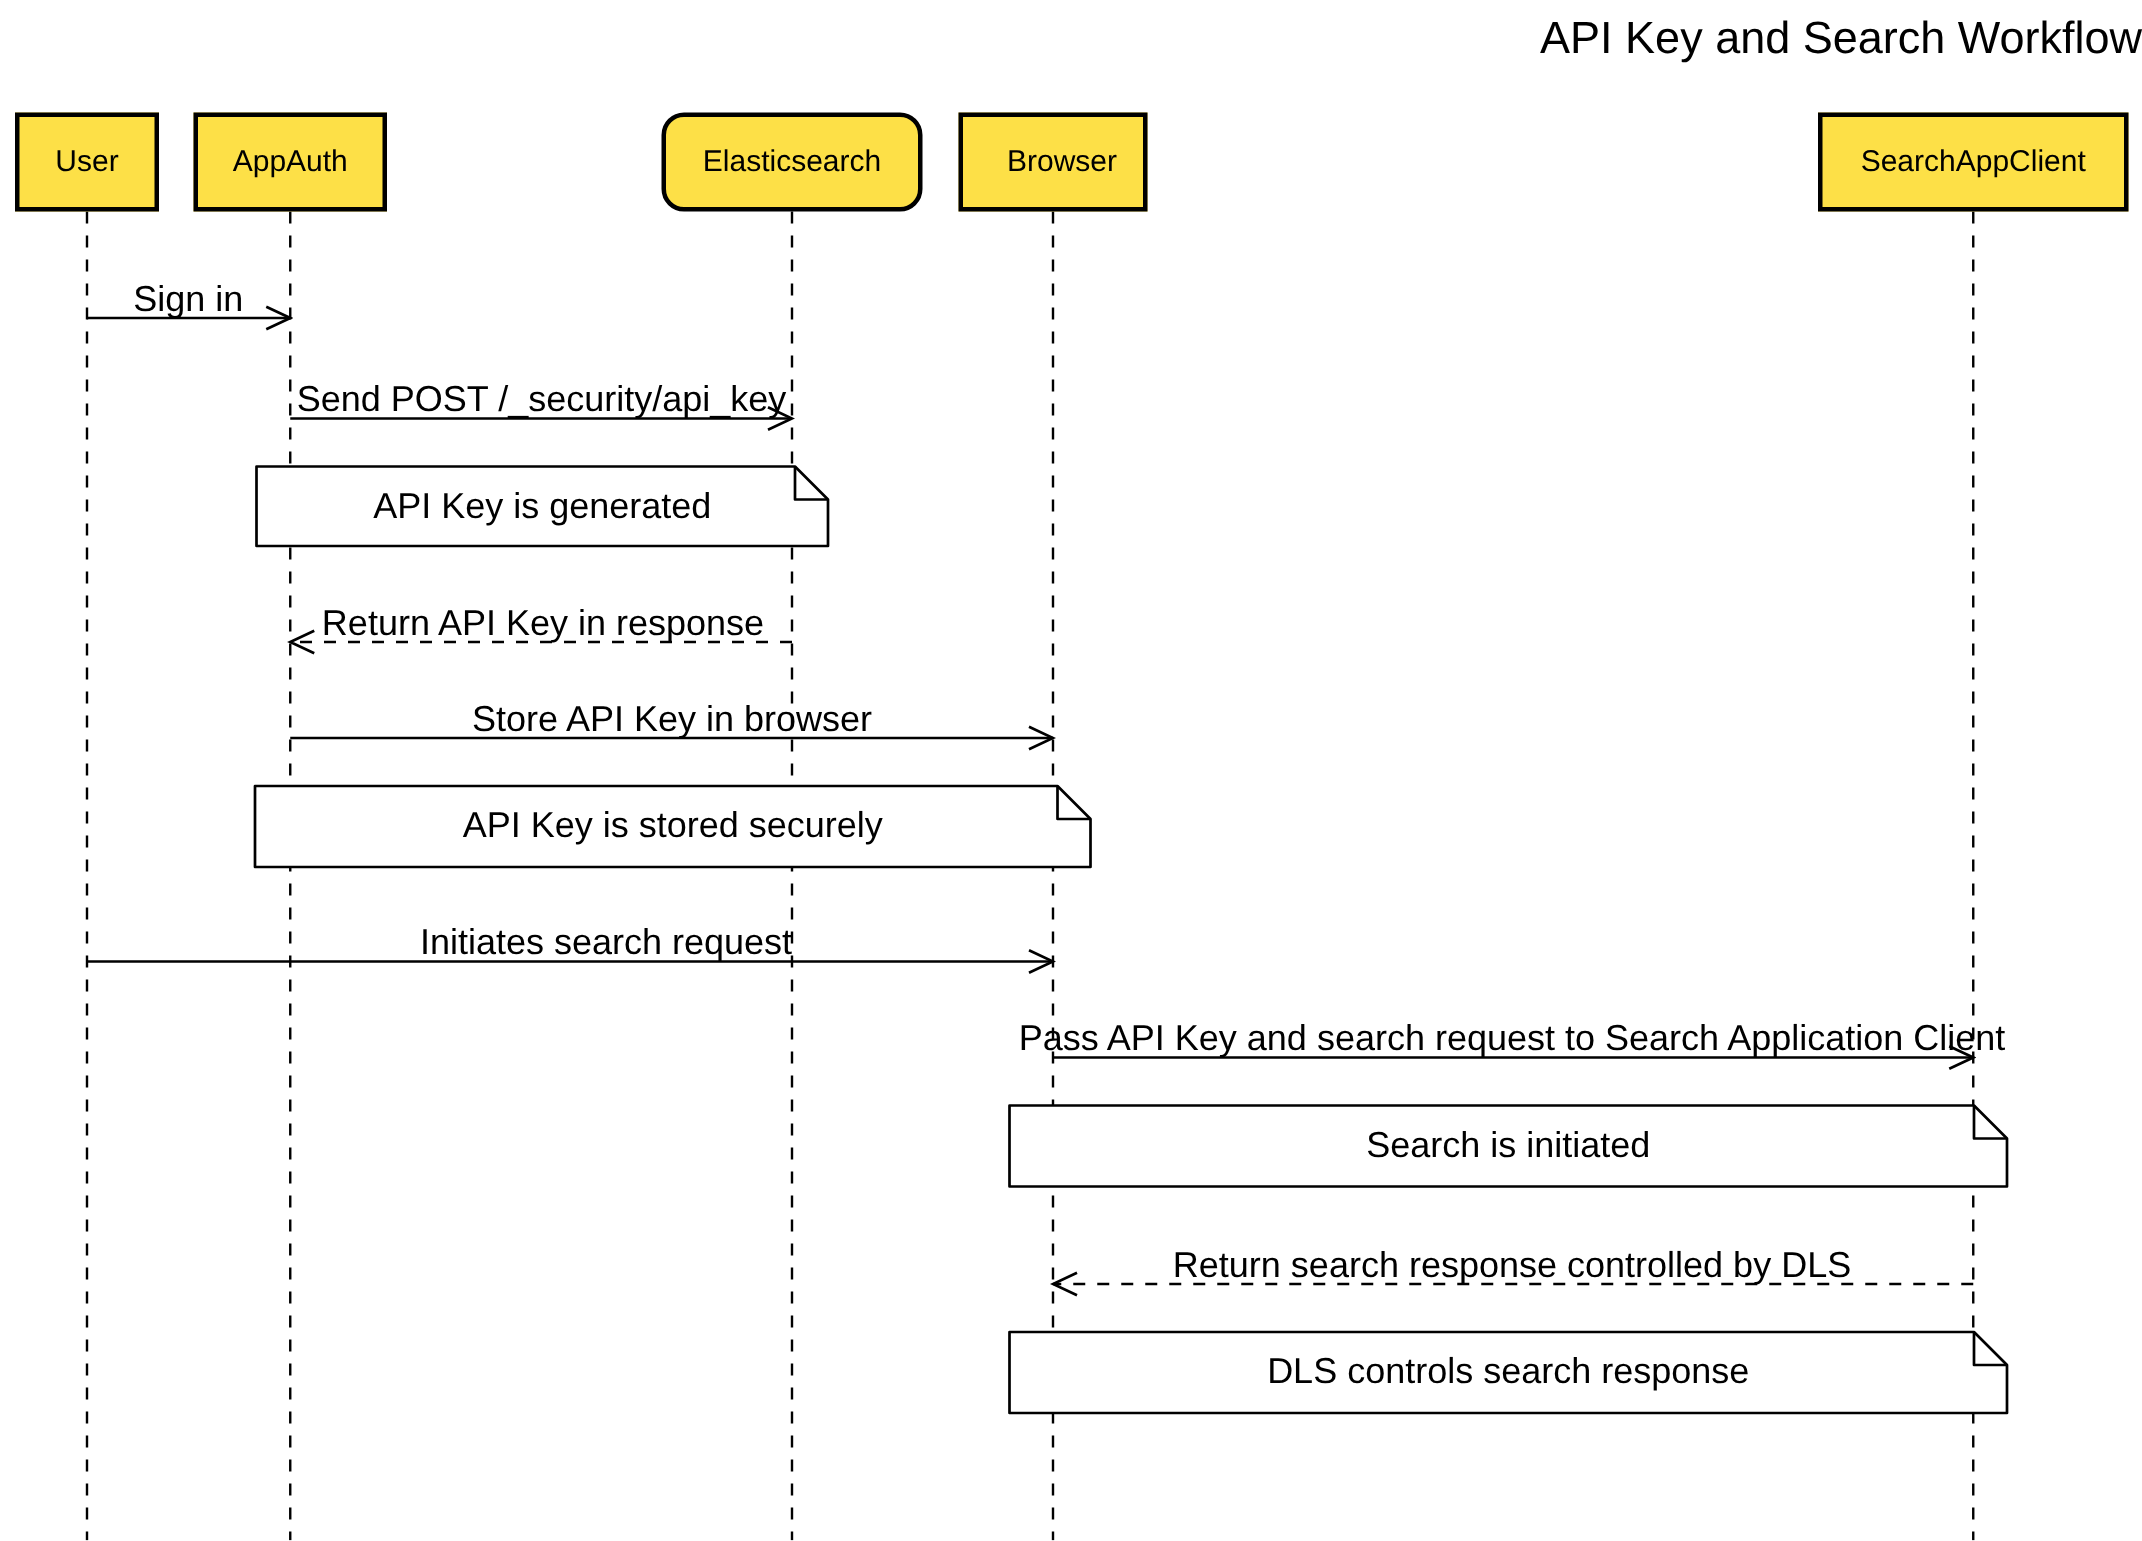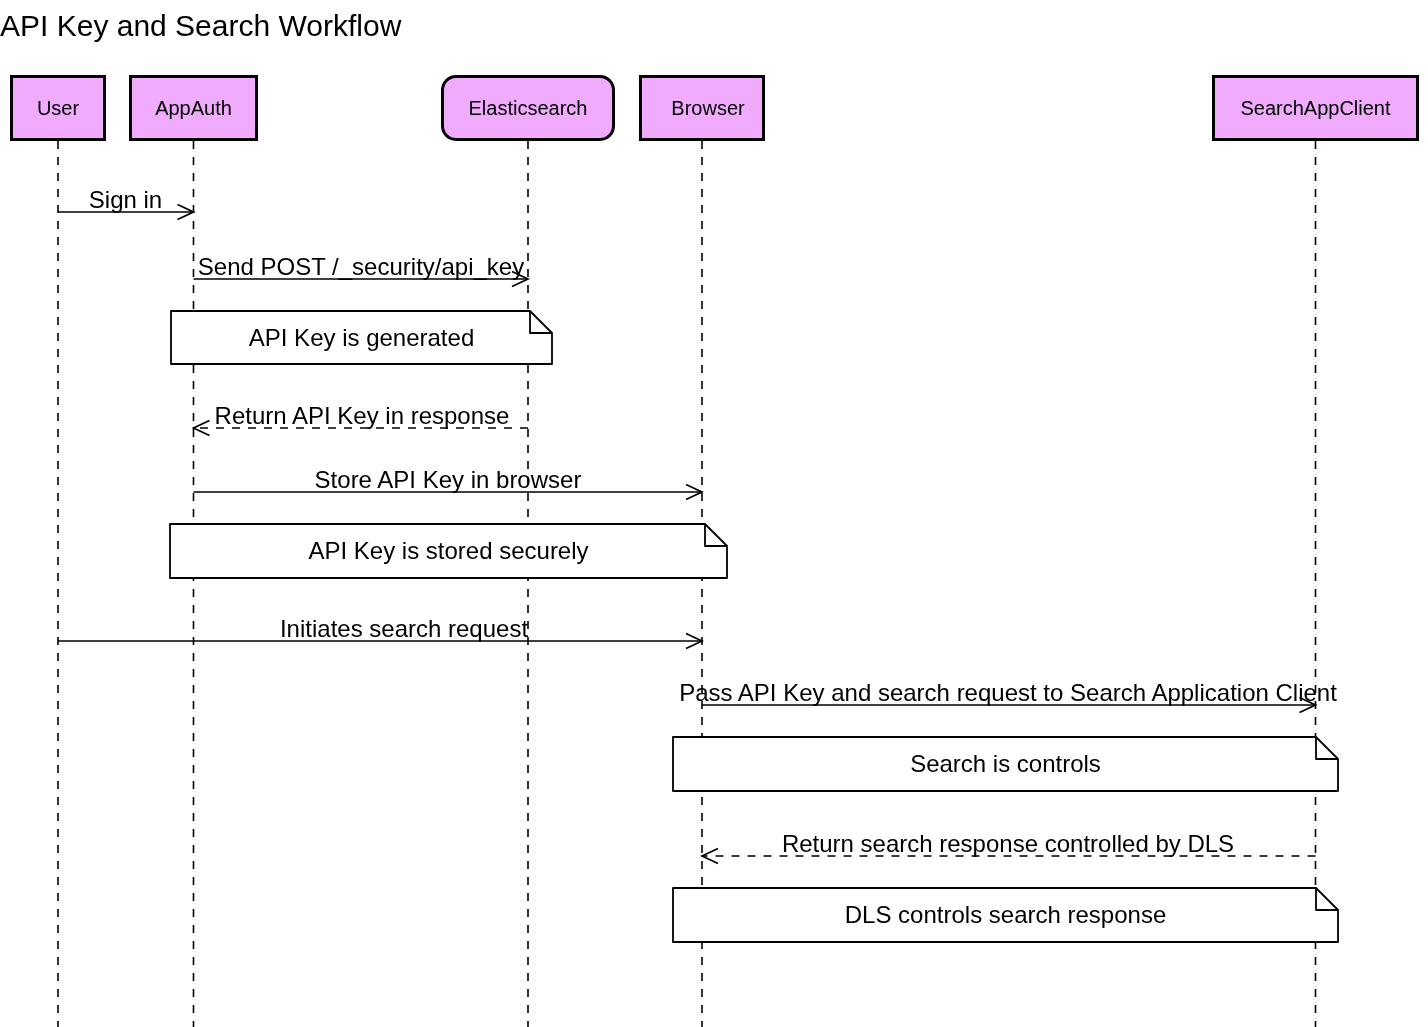--- a/index.html
+++ b/index.html
@@ -15,32 +15,32 @@
   .svg-layer {
     position: absolute;
     left: 0; top: 0;
     width: 1428px; height: 1027px;
   }
   .diagram-title {
     position: absolute;
     top: 9px;
     left: 0;
     width: 100%;
-    text-align: left;
+    text-align: right;
     font-size: 30px;
     line-height: 34px;
     white-space: nowrap;
   }
   .participant {
     position: absolute;
     top: 75px;
     height: 66px;
     box-sizing: border-box;
     border: 3.4px solid #000000;
-    background: #f0abfc;
+    background: #fde047;
     display: flex;
     align-items: center;
     justify-content: center;
     font-size: 20px;
     white-space: nowrap;
   }
   .msg-label {
     position: absolute;
     transform: translateX(-50%);
     font-size: 24px;
@@ -121,16 +121,16 @@
   <div class="msg-label" style="left:125.5px; top:188px;">Sign in</div>
   <div class="msg-label" style="left:361px; top:255px;">Send POST /_security/api_key</div>
   <div class="msg-label" style="left:362px; top:404px;">Return API Key in response</div>
   <div class="msg-label" style="left:448px; top:468px;">Store API Key in browser</div>
   <div class="msg-label" style="left:380px; top:617px;margin-left:24px;">Initiates search request</div>
   <div class="msg-label" style="left:1008px; top:832px;">Return search response controlled by DLS</div>
   <div class="msg-label" style="left:1008px; top:681px;">Pass API Key and search request to Search Application Client</div>
 
   <div class="note-label" style="left:171px; top:311px; width:381px; height:53px;">API Key is generated</div>
   <div class="note-label" style="left:170px; top:524px; width:557px; height:54px;">API Key is stored securely</div>
-  <div class="note-label" style="left:673px; top:737px; width:665px; height:54px;">Search is controls</div>
+  <div class="note-label" style="left:673px; top:737px; width:665px; height:54px;">Search is initiated</div>
   <div class="note-label" style="left:673px; top:888px; width:665px; height:54px;">DLS controls search response</div>
 
 </div>
 
 </body></html>

